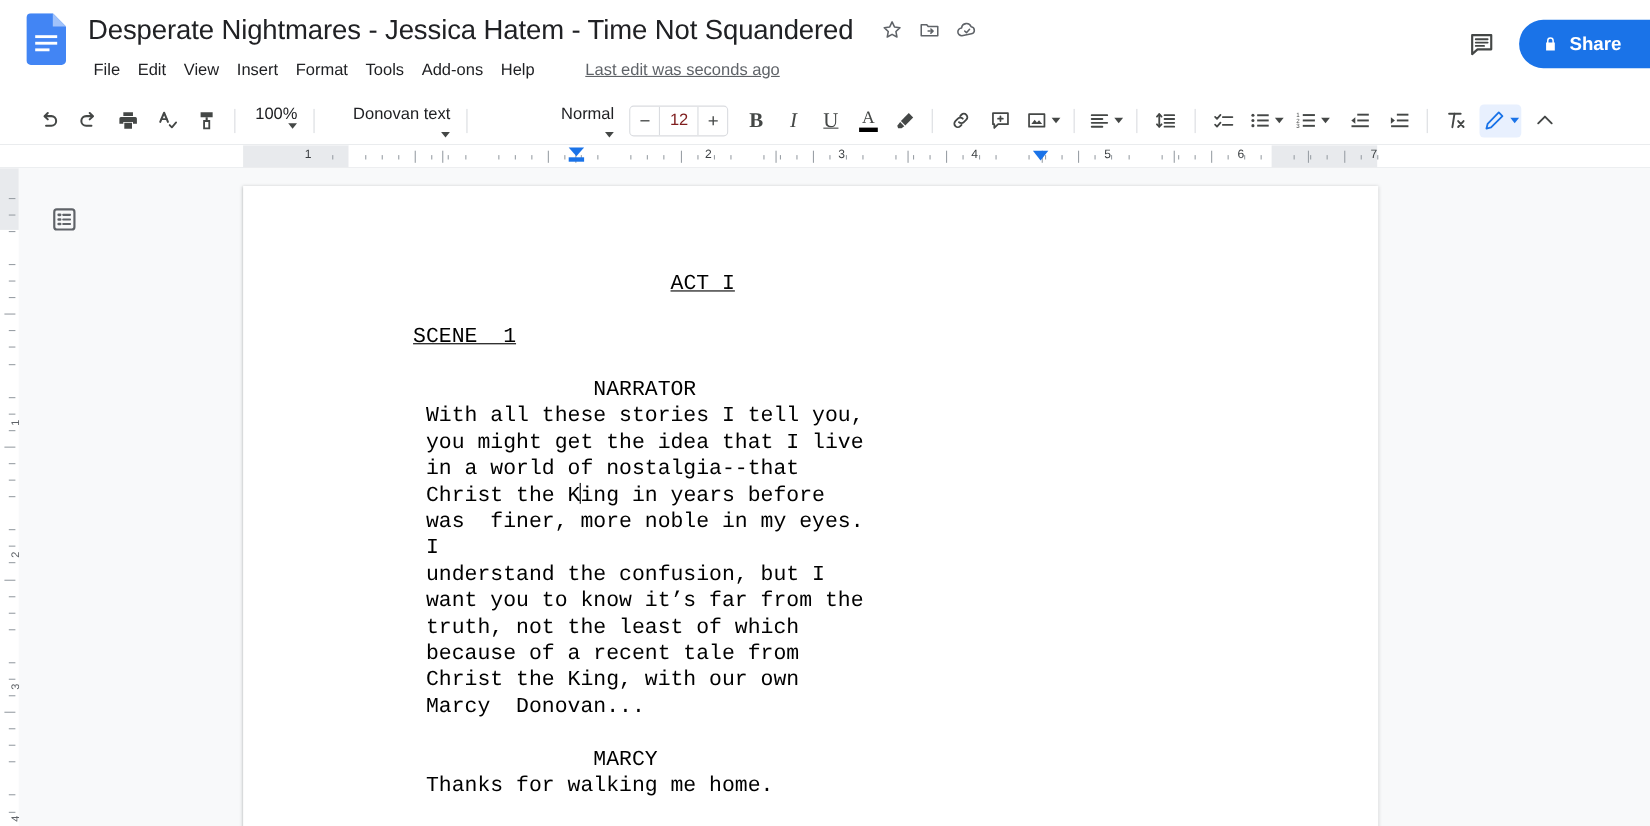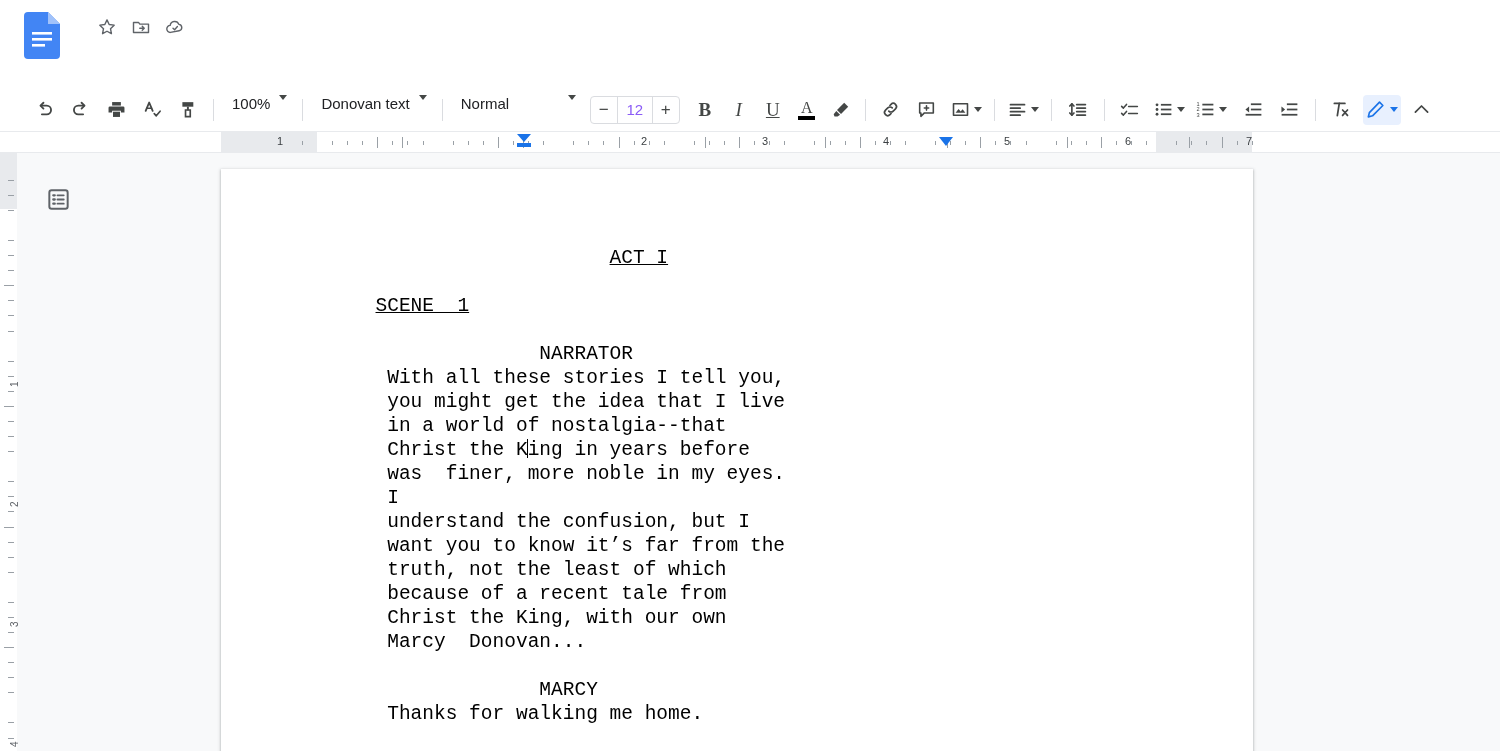--- a/index.html
+++ b/index.html
@@ -130,28 +130,29 @@
     color: #444746;
   }
   .tb-active { background: #e8f0fe; color: #1a73e8; }
   .sep {
     width: 1px; height: 22px;
     background: #dadce0;
     margin: 0 9px;
   }
   .zoomsel, .stylesel, .fontsel {
     display: flex;
-    align-items: flex-start;
+    align-items: flex-end;
     height: 30px;
     border-radius: 4px;
     cursor: pointer;
     padding: 0 6px 0 9px;
     font-size: 15px;
     color: #202124;
     white-space: nowrap;
+    flex-direction: column;
   }
   .caret {
     width: 0; height: 0;
     border-left: 4.5px solid transparent;
     border-right: 4.5px solid transparent;
     border-top: 5px solid #444746;
     margin-left: 9px;
   }
   .fontsize-box {
     display: flex;
@@ -164,21 +165,21 @@
   .fs-btn {
     width: 26px; height: 26px;
     display: flex; align-items: center; justify-content: center;
     font-size: 17px; color: #444746;
     cursor: pointer;
   }
   .fs-val {
     width: 36px;
     text-align: center;
     font-size: 15px;
-    color: #8b5cf6;
+    color: #7f1d1d;
     border-left: 1px solid #dadce0;
     border-right: 1px solid #dadce0;
     height: 26px;
     line-height: 26px;
     cursor: text;
   }
   .bold-i { font-family: "Liberation Serif", serif; font-weight: bold; font-size: 19px; }
   .ital-i { font-family: "Liberation Serif", serif; font-style: italic; font-size: 19px; }
   .und-i  { font-family: "Liberation Serif", serif; font-size: 19px; text-decoration: underline; }
 
@@ -323,20 +324,21 @@
       <path d="M4 0h20l12 12v31a4 4 0 0 1-4 4H4a4 4 0 0 1-4-4V4a4 4 0 0 1 4-4z" fill="#4285f4"></path>
       <path d="M24 0l12 12H24z" fill="#a1c2fa"></path>
       <rect x="8" y="20" width="20" height="2.6" fill="#fff"></rect>
       <rect x="8" y="26" width="20" height="2.6" fill="#fff"></rect>
       <rect x="8" y="32" width="13" height="2.6" fill="#fff"></rect>
     </svg>
   </div>
 
   <div class="title-block">
     <div class="doc-title-row">
+      <span class="doc-title">Desperate Nightmares - Jessica Hatem - Time Not Squandered</span>
       <div class="title-icons">
         <span class="title-icon">
           <svg width="20" height="20" viewBox="0 0 24 24" fill="none" stroke="#5f6368" stroke-width="1.7" stroke-linejoin="round">
             <path d="M12 3.5l2.6 5.5 6 .8-4.4 4.2 1.1 6-5.3-2.9-5.3 2.9 1.1-6L3.4 9.8l6-.8z"></path>
           </svg>
         </span>
         <span class="title-icon">
           <svg width="20" height="20" viewBox="0 0 24 24" fill="none" stroke="#5f6368" stroke-width="1.7">
             <path d="M3 6.5h6l1.6 2H21v10H3z" stroke-linejoin="round"></path>
             <path d="M10.5 13.5h5M13.5 11.2l2.4 2.3-2.4 2.3" stroke-linecap="round" stroke-linejoin="round"></path>
@@ -344,22 +346,49 @@
         </span>
         <span class="title-icon">
           <svg width="22" height="20" viewBox="0 0 24 24" fill="none" stroke="#5f6368" stroke-width="1.7">
             <path d="M6.5 18.5a4.2 4.2 0 0 1-.3-8.4 5.4 5.4 0 0 1 10.4-1.3 3.9 3.9 0 0 1 .4 7.7z" stroke-linejoin="round"></path>
             <path d="M9.6 13.4l1.9 1.9 3.4-3.8" stroke-linecap="round" stroke-linejoin="round"></path>
           </svg>
         </span>
       </div>
     </div>
 
+    <div class="menubar">
+      <span class="menu-item">File</span>
+      <span class="menu-item">Edit</span>
+      <span class="menu-item">View</span>
+      <span class="menu-item">Insert</span>
+      <span class="menu-item">Format</span>
+      <span class="menu-item">Tools</span>
+      <span class="menu-item">Add-ons</span>
+      <span class="menu-item">Help</span>
+      <span class="last-edit">Last edit was seconds ago</span>
+    </div>
   </div>
 
+  <div class="topright">
+    <span class="comment-btn">
+      <svg width="26" height="26" viewBox="0 0 24 24" fill="none" stroke="#444746" stroke-width="1.8">
+        <path d="M4 4.5h16v12H8.5L4 20.5z" stroke-linejoin="round"></path>
+        <path d="M7 8h10M7 10.8h10M7 13.6h7" stroke-width="1.5" stroke-linecap="round"></path>
+      </svg>
+    </span>
+    <button class="share-btn">
+      <span>
+        <svg width="17" height="17" viewBox="0 0 24 24" fill="#ffffff">
+          <path d="M12 2.6a4.4 4.4 0 0 0-4.4 4.4v2.4H6.4v10.2h11.2V9.4h-1.2V7A4.4 4.4 0 0 0 12 2.6zm0 1.9A2.5 2.5 0 0 1 14.5 7v2.4h-5V7A2.5 2.5 0 0 1 12 4.5z"></path>
+        </svg>
+      </span>
+      <span>Share</span>
+    </button>
+  </div>
 </div>
 
 <div class="toolbar">
 
   <span class="tb" style="width:32px">
     <svg width="21" height="21" viewBox="0 0 24 24" fill="none" stroke="#444746" stroke-width="2.1" stroke-linecap="round" stroke-linejoin="round">
       <path d="M8 7.5H14.5a5 5 0 0 1 0 10H9"></path>
         <path d="M10.8 4.3L7.4 7.6l3.4 3.3"></path>
     </svg>
   </span>

